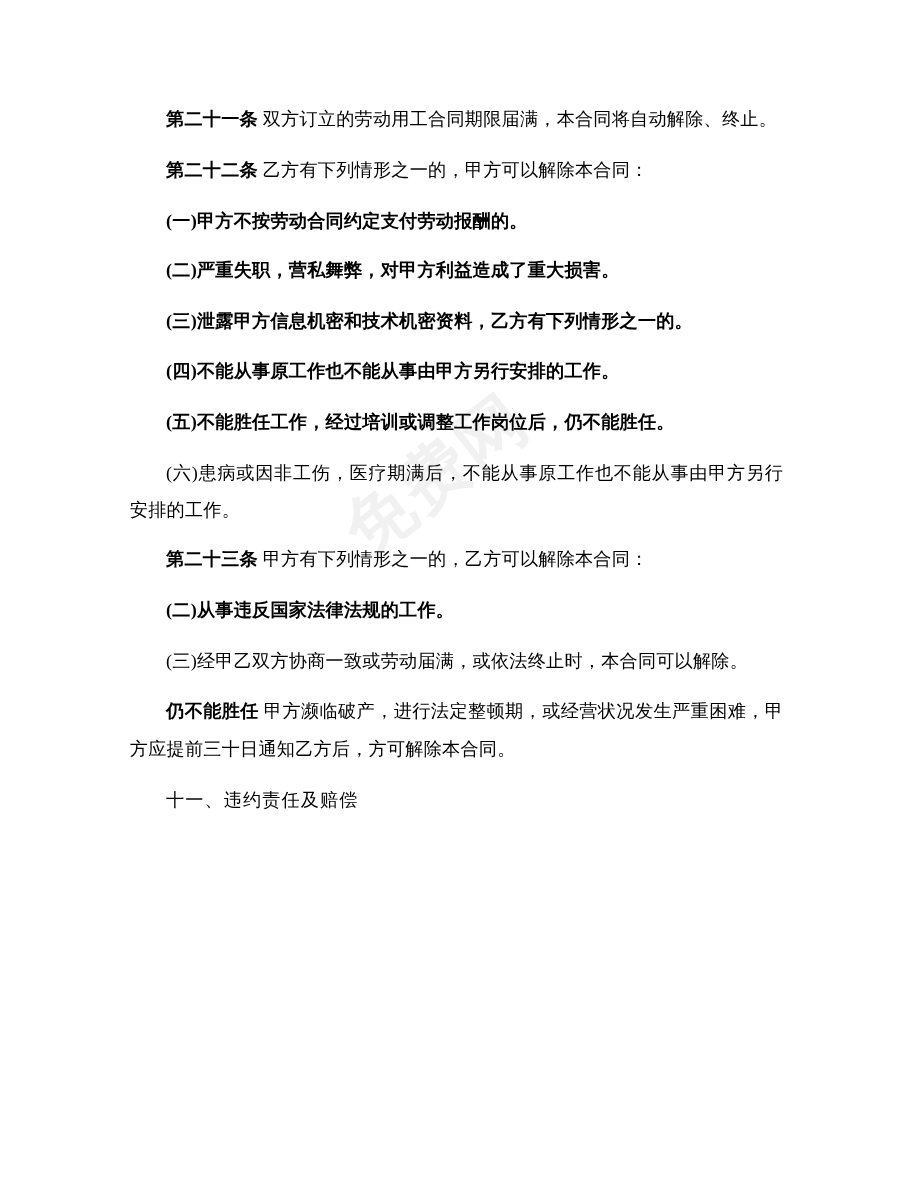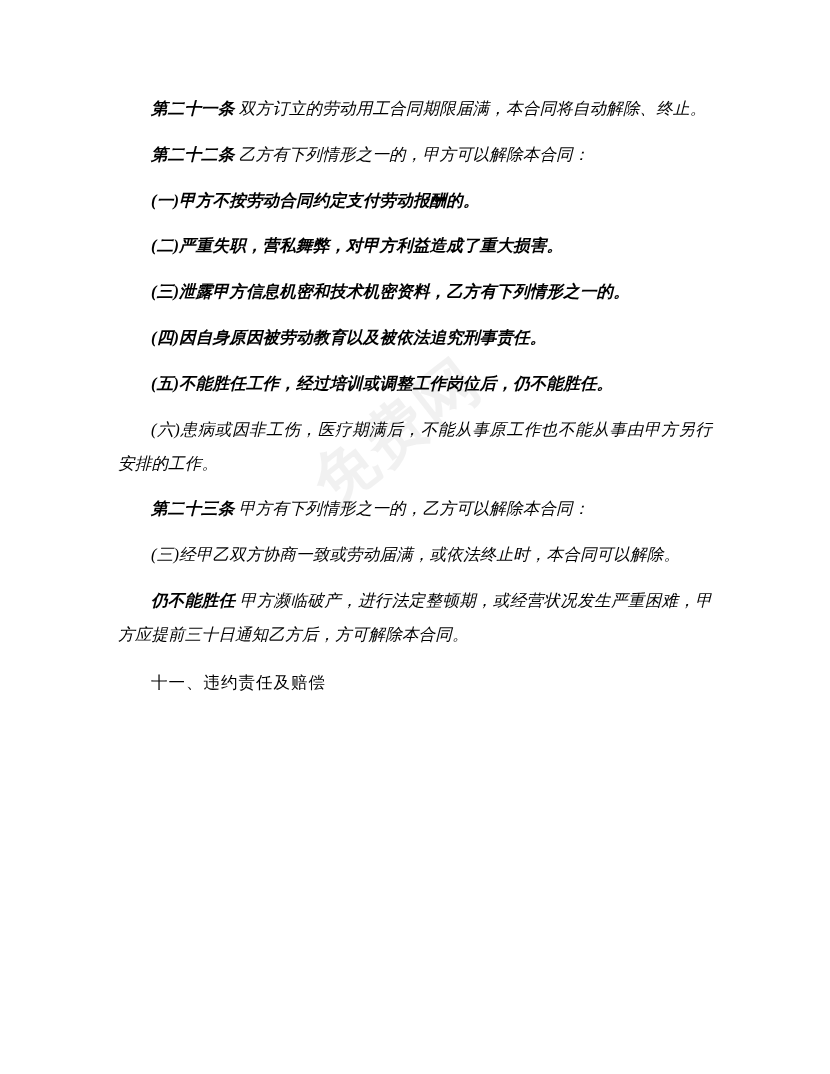--- a/index.html
+++ b/index.html
@@ -44,21 +44,20 @@
   p {
     margin: 0 0 12px 0;
     font-size: 16.5px;
     line-height: 2.05;
     text-align: justify;
     text-justify: inter-ideograph;
     letter-spacing: 0.2px;
   }
   .indent {
     text-indent: 2em;
-    font-style: italic;
   }
   .bold {
     font-weight: bold;
   }
   .clause-head {
     font-weight: bold;
   }
   .section-title {
     font-weight: normal;
     text-indent: 2em;
@@ -79,29 +78,30 @@
     <p class="indent"><span class="clause-head">第二十一条</span><span> 双方订立的劳动用工合同期限届满，本合同将自动解除、终止。</span></p>
 
     <p class="indent"><span class="clause-head">第二十二条</span><span> 乙方有下列情形之一的，甲方可以解除本合同：</span></p>
 
     <p class="indent bold">(一)甲方不按劳动合同约定支付劳动报酬的。</p>
 
     <p class="indent bold">(二)严重失职，营私舞弊，对甲方利益造成了重大损害。</p>
 
     <p class="indent bold">(三)泄露甲方信息机密和技术机密资料，乙方有下列情形之一的。</p>
 
-    <p class="indent bold">(四)因自身原因被劳动教育以及被依法追究刑事责任。</p>
+    <p class="indent bold">(四)不能从事原工作也不能从事由甲方另行安排的工作。</p>
 
     <p class="indent bold">(五)不能胜任工作，经过培训或调整工作岗位后，仍不能胜任。</p>
 
     <p class="indent">(六)患病或因非工伤，医疗期满后，不能从事原工作也不能从事由甲方另行安排的工作。</p>
 
     <p class="indent"><span class="clause-head">第二十三条</span><span> 甲方有下列情形之一的，乙方可以解除本合同：</span></p>
 
 
+    <p class="indent bold">(二)从事违反国家法律法规的工作。</p>
 
     <p class="indent">(三)经甲乙双方协商一致或劳动届满，或依法终止时，本合同可以解除。</p>
 
 
     <p class="indent"><span class="clause-head">仍不能胜任</span><span> 甲方濒临破产，进行法定整顿期，或经营状况发生严重困难，甲方应提前三十日通知乙方后，方可解除本合同。</span></p>
 
     <p class="section-title">十一、违约责任及赔偿</p>
 
   </div>
 </div>

